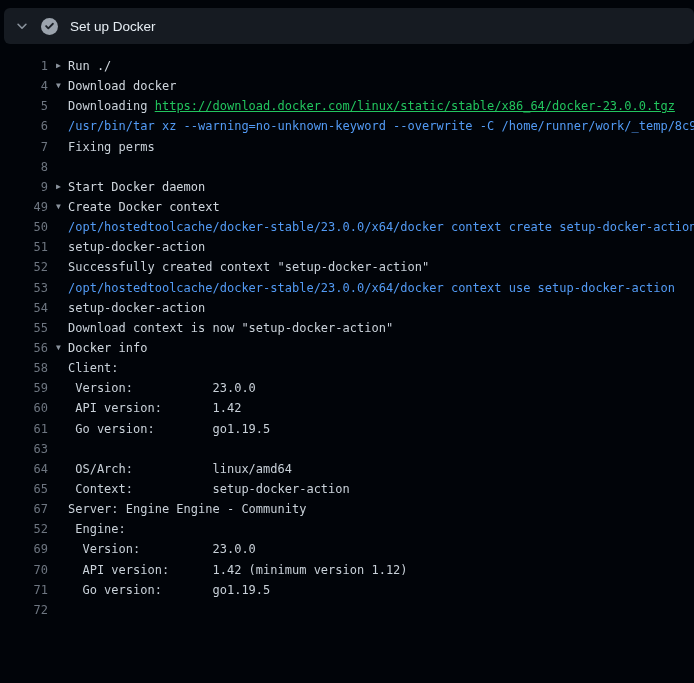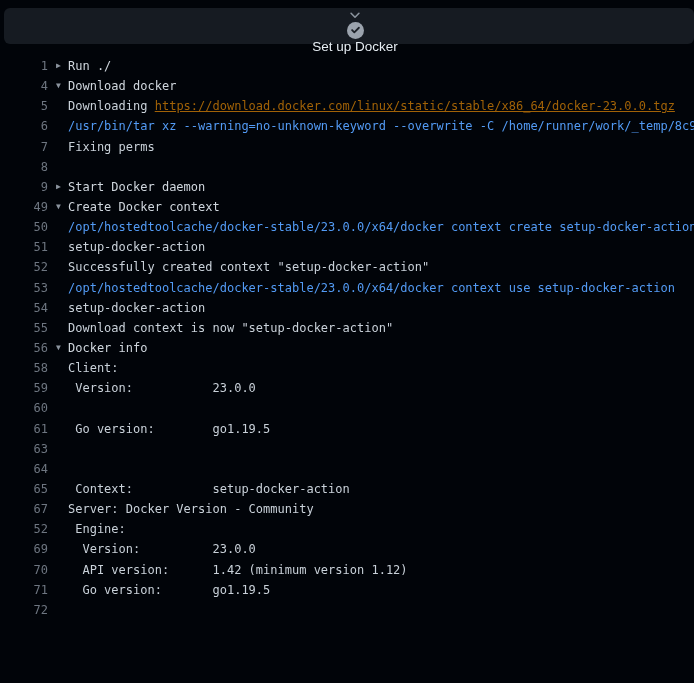--- a/index.html
+++ b/index.html
@@ -16,21 +16,20 @@
   
   .step-header {
     position: absolute;
     top: 8px; left: 4px; right: 0;
     height: 36px;
     background: #161b22;
     border-radius: 6px;
     display: flex;
     align-items: center;
     cursor: pointer;
-    flex-direction: column;
   }
   .chev {
     margin-left: 11px;
     width: 14px; height: 14px;
     display: flex; align-items: center; justify-content: center;
     flex: none;
   }
   .status {
     margin-left: 12px;
     width: 17px; height: 17px;
@@ -66,21 +65,21 @@
   }
   .lc {
     margin-left: 20px;
     white-space: pre;
     color: #c9d1d9;
     position: relative;
     flex: none;
   }
   .lc.group { color: #d0d7de; cursor: pointer; }
   .lc.cmd { color: #539bf5; }
-  .lc .link { color: #a16207; text-decoration: underline; cursor: pointer; }
+  .lc .link { color: #22c55e; text-decoration: underline; cursor: pointer; }
   .arrow {
     position: absolute;
     left: -12px;
     top: 50%;
     transform: translateY(-50%);
     font-size: 8px;
     color: #8b949e;
     line-height: 1;
   }
 </style>
@@ -167,38 +166,40 @@
       <div class="log-line">
         <span class="ln">58</span>
         <span class="lc">Client:</span>
       </div>
       <div class="log-line">
         <span class="ln">59</span>
         <span class="lc"> Version:           23.0.0</span>
       </div>
       <div class="log-line">
         <span class="ln">60</span>
+        <span class="lc"> API version:       1.42</span>
       </div>
       <div class="log-line">
         <span class="ln">61</span>
         <span class="lc"> Go version:        go1.19.5</span>
       </div>
       <div class="log-line">
         <span class="ln">63</span>
       </div>
       <div class="log-line">
         <span class="ln">64</span>
+        <span class="lc"> OS/Arch:           linux/amd64</span>
       </div>
       <div class="log-line">
         <span class="ln">65</span>
         <span class="lc"> Context:           setup-docker-action</span>
       </div>
       <div class="log-line">
         <span class="ln">67</span>
-        <span class="lc">Server: Docker Version - Community</span>
+        <span class="lc">Server: Engine Engine - Community</span>
       </div>
       <div class="log-line">
         <span class="ln">52</span>
         <span class="lc"> Engine:</span>
       </div>
       <div class="log-line">
         <span class="ln">69</span>
         <span class="lc">  Version:          23.0.0</span>
       </div>
       <div class="log-line">

